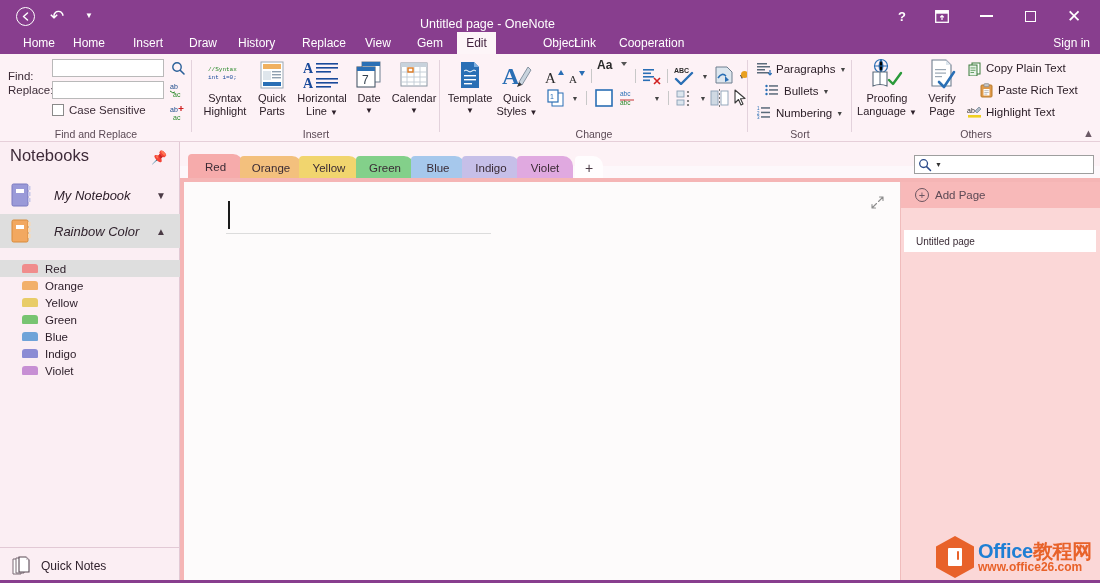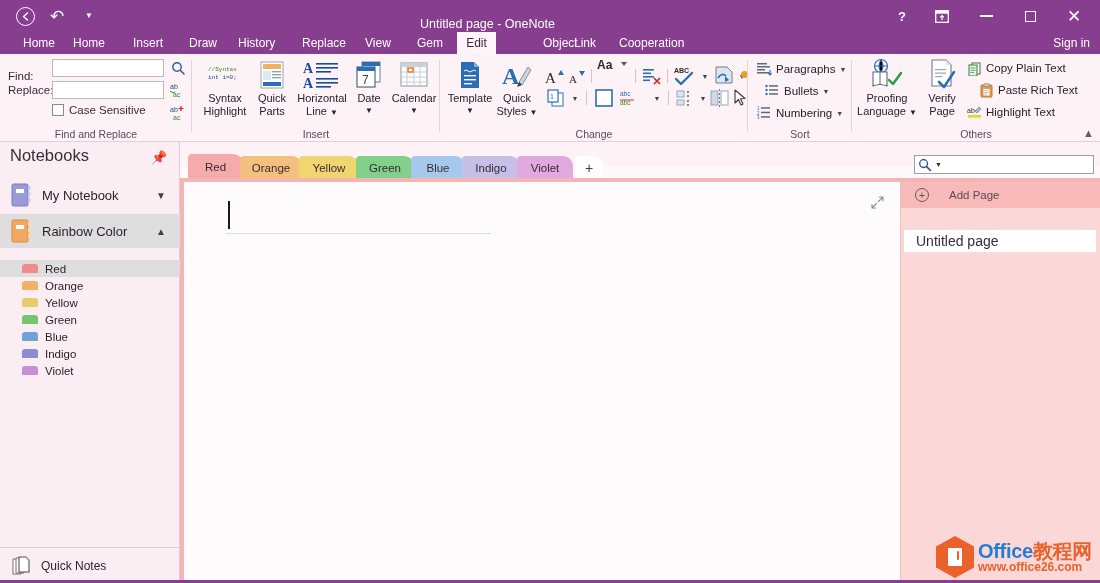--- a/index.html
+++ b/index.html
@@ -183,21 +183,21 @@
   .pin {
     position: absolute; right: 12px; top: 8px;
     font-size: 13px; color: #5d4a57;
   }
   .nb-row {
     position: absolute; left: 0; width: 180px; height: 34px;
     display: flex; align-items: center;
   }
   .nb-row.sel { background: #dedede; }
   .nb-ic { width: 22px; height: 24px; margin-left: 10px; position: relative; }
-  .nb-name { margin-left: 10px; font-size: 13px; color: #2f212c; }
+  .nb-name { margin-left: 22px; font-size: 13px; color: #2f212c; font-style: italic; }
   .nb-chev { position: absolute; right: 14px; font-size: 10px; color: #4a3a45; }
   .sec-row {
     position: absolute; left: 0; width: 180px; height: 17px;
     display: flex; align-items: center;
   }
   .sec-row.sel { background: #dedede; }
   .sec-ic {
     width: 16px; height: 9px; margin-left: 22px;
     border-radius: 3px 3px 1px 1px;
   }
@@ -293,27 +293,27 @@
     position: absolute; left: 0; top: 0; width: 200px; height: 26px;
     display: flex; align-items: center;
     background: #f8b9b9;
   }
   .addpage .plus {
     margin-left: 14px; width: 14px; height: 14px; border-radius: 50%;
     border: 1.3px solid #6b5560;
     display: flex; align-items: center; justify-content: center;
     font-size: 11px; color: #6b5560; line-height: 1;
   }
-  .addpage .lb { margin-left: 20px; font-size: 11.5px; color: #5c4a55; }
+  .addpage .lb { margin-left: 6px; font-size: 11.5px; color: #5c4a55; }
   .pageitem {
     position: absolute; left: 3px; width: 192px; height: 22px;
     background: #ffffff;
     display: flex; align-items: center;
   }
-  .pageitem .lb { margin-left: 12px; font-size: 14px; color: #3a2b35; }
+  .pageitem .lb { margin-left: 12px; font-size: 10px; color: #3a2b35; }
 
   
   .watermark {
     position: absolute; right: 5px; bottom: 3px;
     width: 160px; height: 46px;
     display: flex; align-items: center;
     background: transparent;
   }
   .wm-hex {
     width: 40px; height: 44px;

